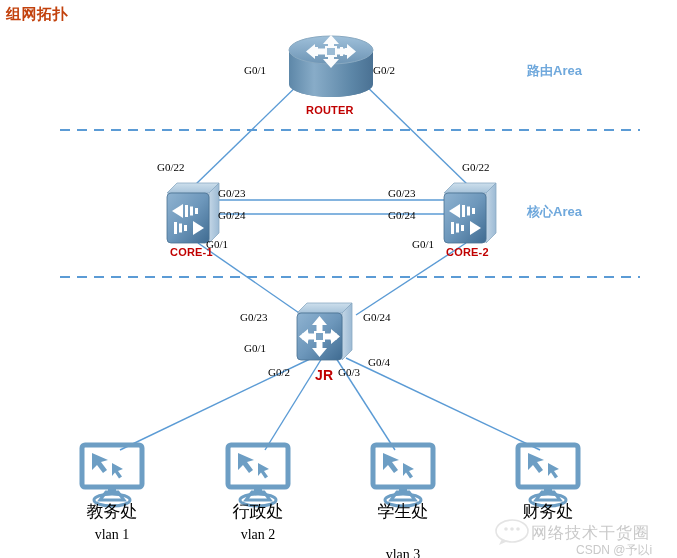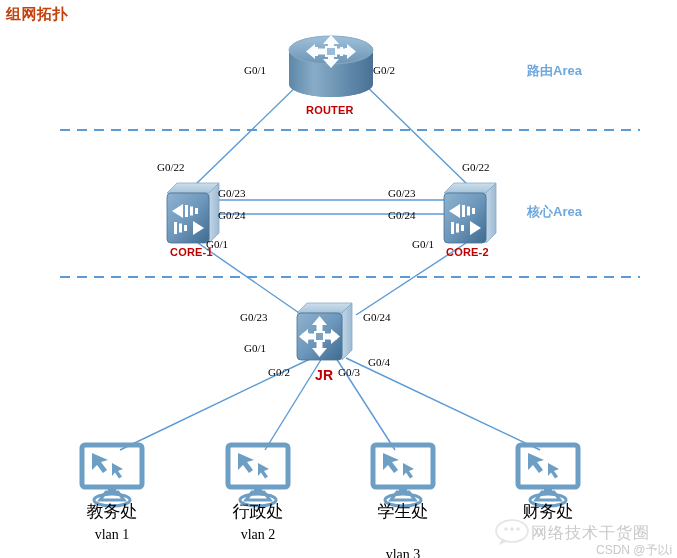--- a/index.html
+++ b/index.html
@@ -303,15 +303,15 @@
 
   <div class="hostname" style="left:208px; top:500px; width:100px;">行政处</div>
   <div class="vlanname" style="left:208px; top:527px; width:100px;">vlan 2</div>
 
   <div class="hostname" style="left:353px; top:500px; width:100px;">学生处</div>
   <div class="vlanname" style="left:353px; top:527px; width:100px;margin-top:20px;">vlan 3</div>
 
   <div class="hostname" style="left:498px; top:500px; width:100px;">财务处</div>
 
   <div class="watermark wm-main" style="left:531px; top:523px;">网络技术干货圈</div>
-  <div class="watermark wm-sub" style="left:596px; top:542px;text-align:center;">CSDN @予以i</div>
+  <div class="watermark wm-sub" style="left:576px; top:542px;text-align:center;">CSDN @予以i</div>
 
 </div>
 
 </body></html>

